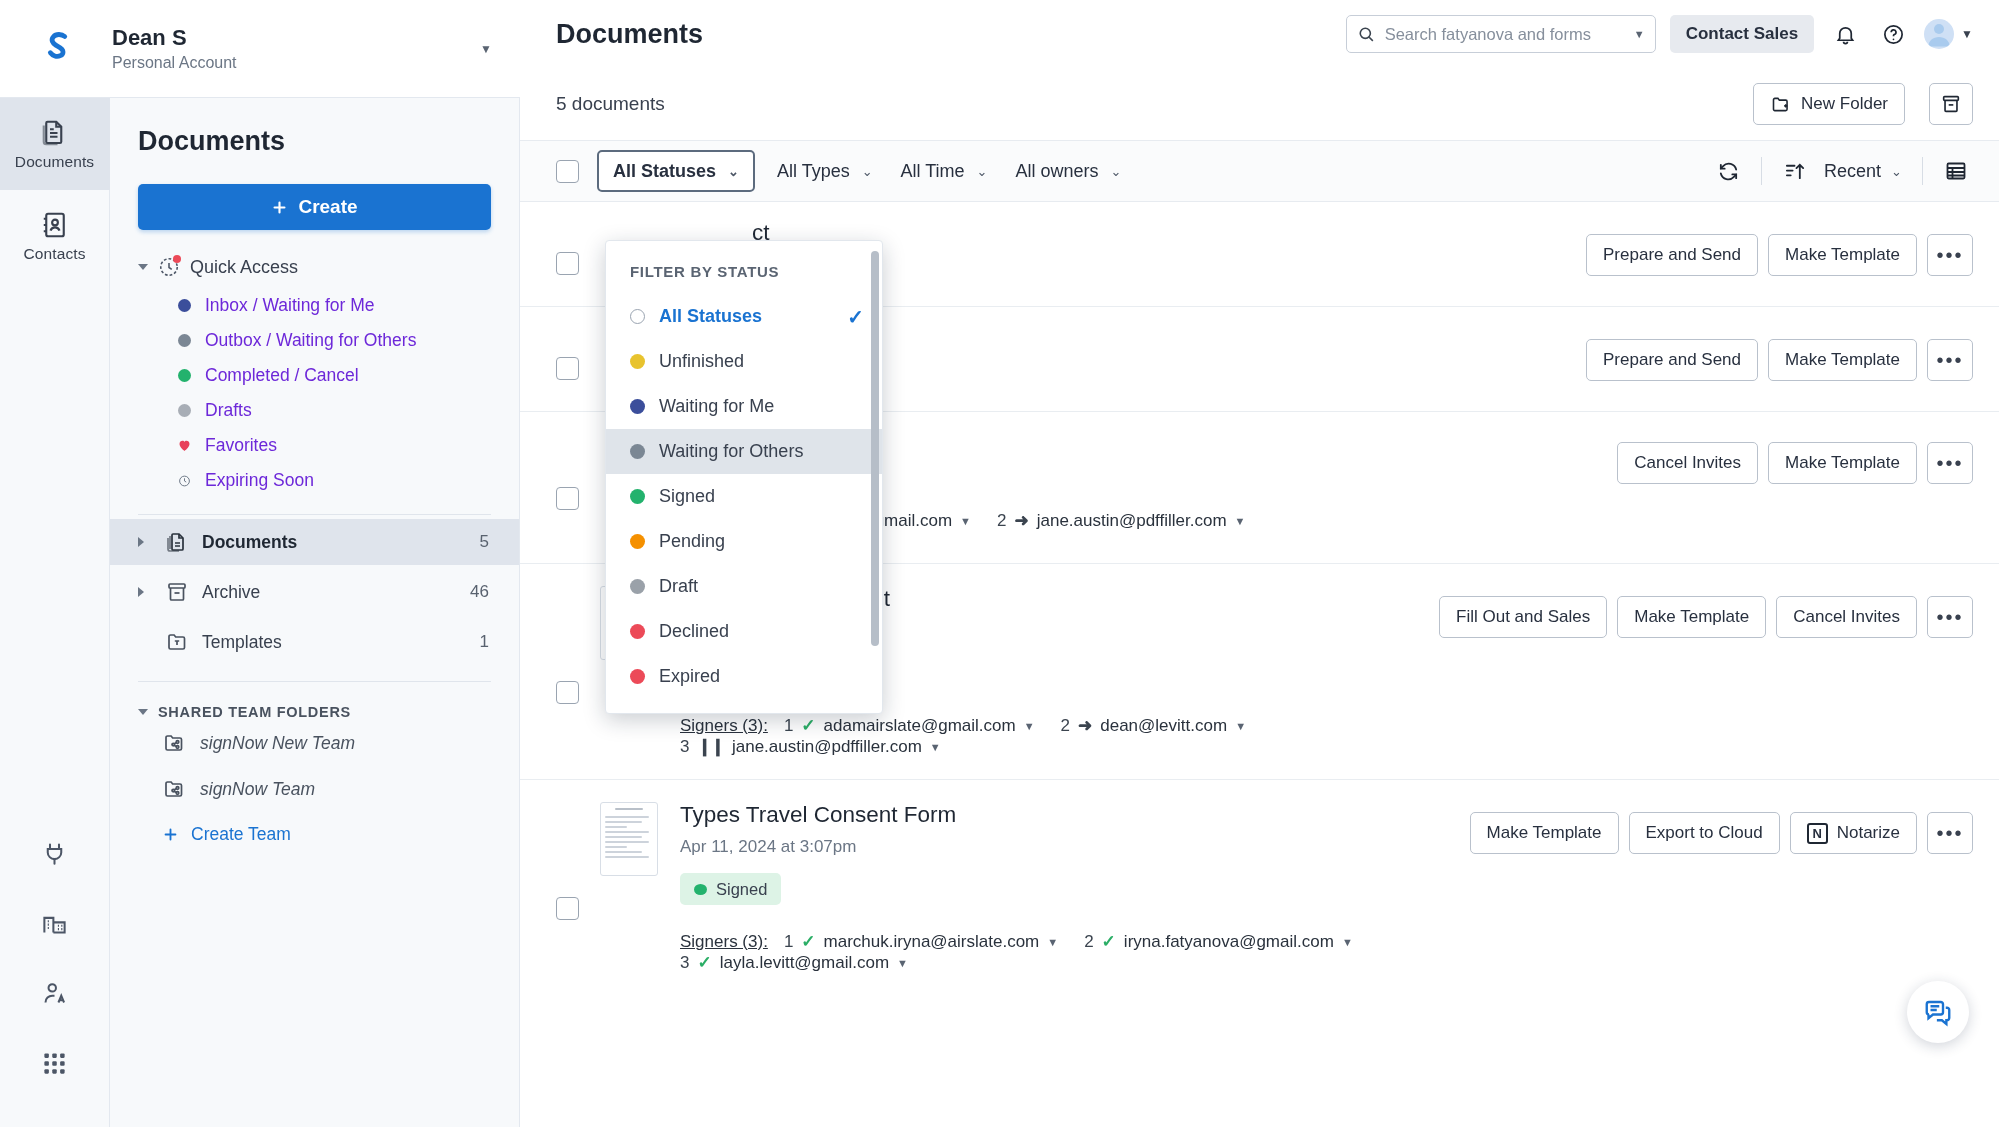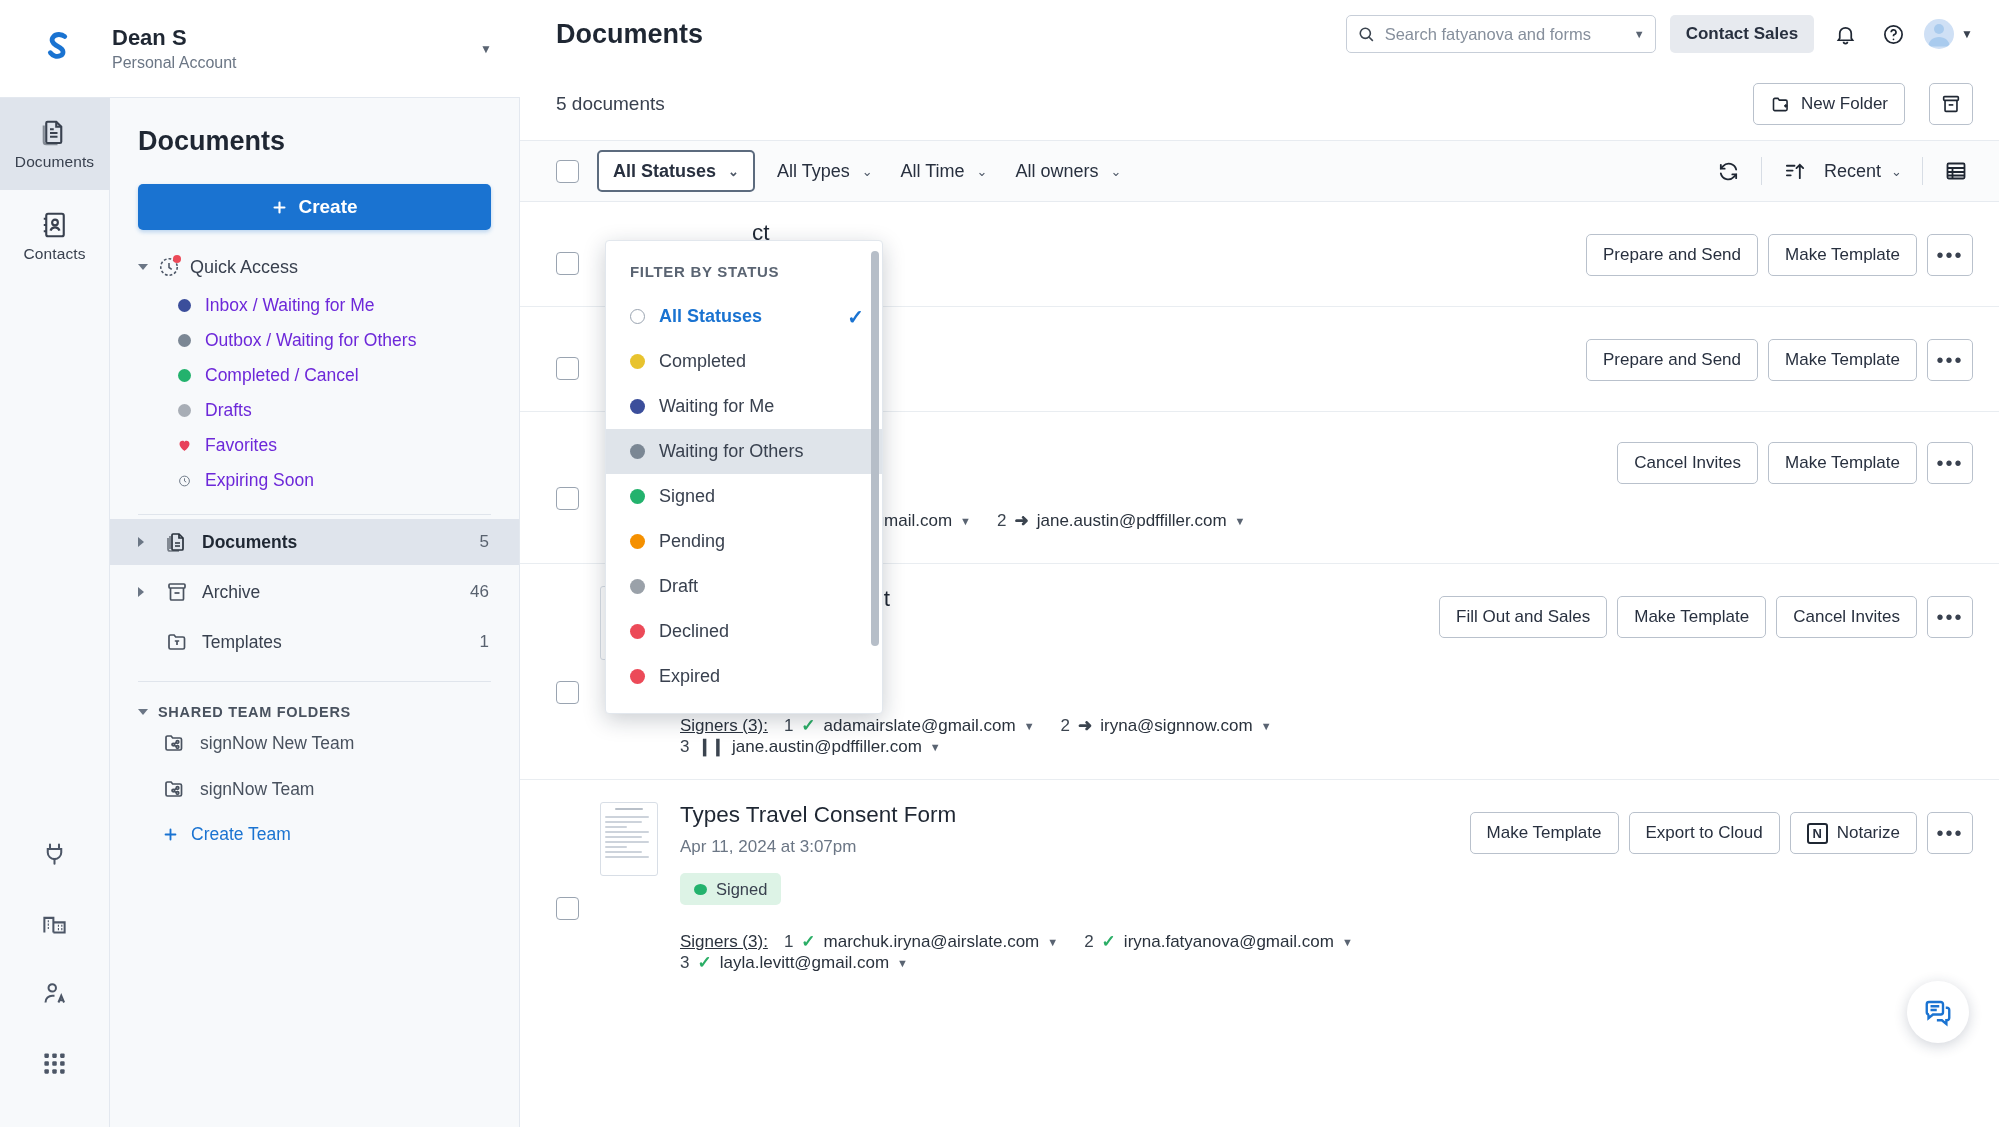--- a/index.html
+++ b/index.html
@@ -76,21 +76,21 @@
   .folder-row .flabel { flex: 1; }
   .folder-row .fcount { font-size: 17px; color: #59626f; font-weight: normal; }
   .arrowcell { width: 14px; display: flex; align-items: center; }
 
   .shared-head {
     display: flex; align-items: center; gap: 10px; padding: 22px 0 0 28px;
     font-size: 14.5px; font-weight: bold; letter-spacing: .7px; color: #49525f; cursor: pointer;
   }
   .shared-item {
     display: flex; align-items: center; gap: 14px; height: 46px; padding-left: 52px;
-    font-size: 17.5px; color: #49525f; cursor: pointer;
+    font-size: 17.5px; color: #49525f; cursor: pointer; font-style: italic;
   }
   .create-team {
     display: flex; align-items: center; gap: 12px; padding-left: 52px; height: 44px;
     font-size: 17.5px; color: #1a73d1; cursor: pointer;
   }
 
   
   .main { flex: 1; display: flex; flex-direction: column; background: #fff; min-width: 0; position: relative; }
   .topbar {
     height: 68px; display: flex; align-items: center; padding: 0 26px 0 36px; gap: 0;
@@ -662,21 +662,21 @@
             <span class="lbl">Signers (3):</span>
             <div class="signer">
               <span class="num">1</span>
               <span class="st ok">✓</span>
               <span class="em">adamairslate@gmail.com</span>
               <span class="cv">▼</span>
             </div>
             <div class="signer">
               <span class="num">2</span>
               <span class="st arrow">➜</span>
-              <span class="em">iryna@signnow.com</span>
+              <span class="em">dean@levitt.com</span>
               <span class="cv">▼</span>
             </div>
             <div class="signer">
               <span class="num">3</span>
               <span class="st pause">❙❙</span>
               <span class="em">jane.austin@pdffiller.com</span>
               <span class="cv">▼</span>
             </div>
           </div>
         </div>
@@ -774,21 +774,21 @@
   <div class="dropdown">
     <div class="dd-head">FILTER BY STATUS</div>
 
     <div class="dd-item sel">
       <span class="ring"></span>
       <span>All Statuses</span>
       <span class="tick">✓</span>
     </div>
     <div class="dd-item">
       <span class="dot" style="background:#e8c32e"></span>
-      <span>Completed</span>
+      <span>Unfinished</span>
     </div>
     <div class="dd-item">
       <span class="dot" style="background:#3b4e9b"></span>
       <span>Waiting for Me</span>
     </div>
     <div class="dd-item hl">
       <span class="dot" style="background:#7b8794"></span>
       <span>Waiting for Others</span>
     </div>
     <div class="dd-item">

